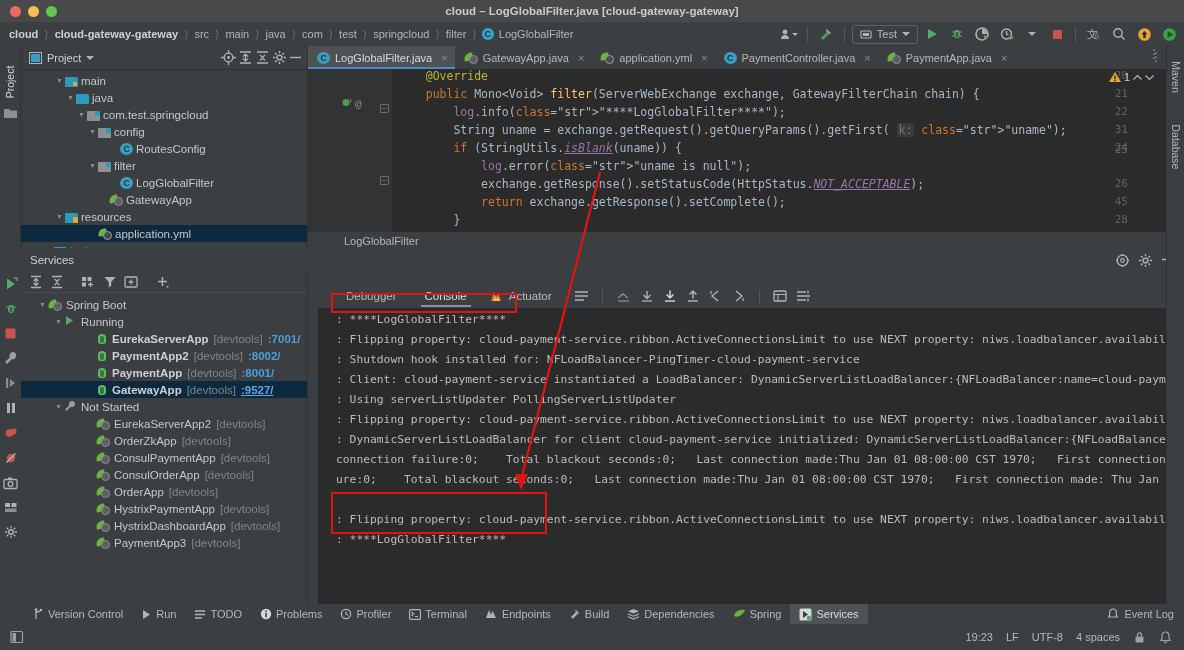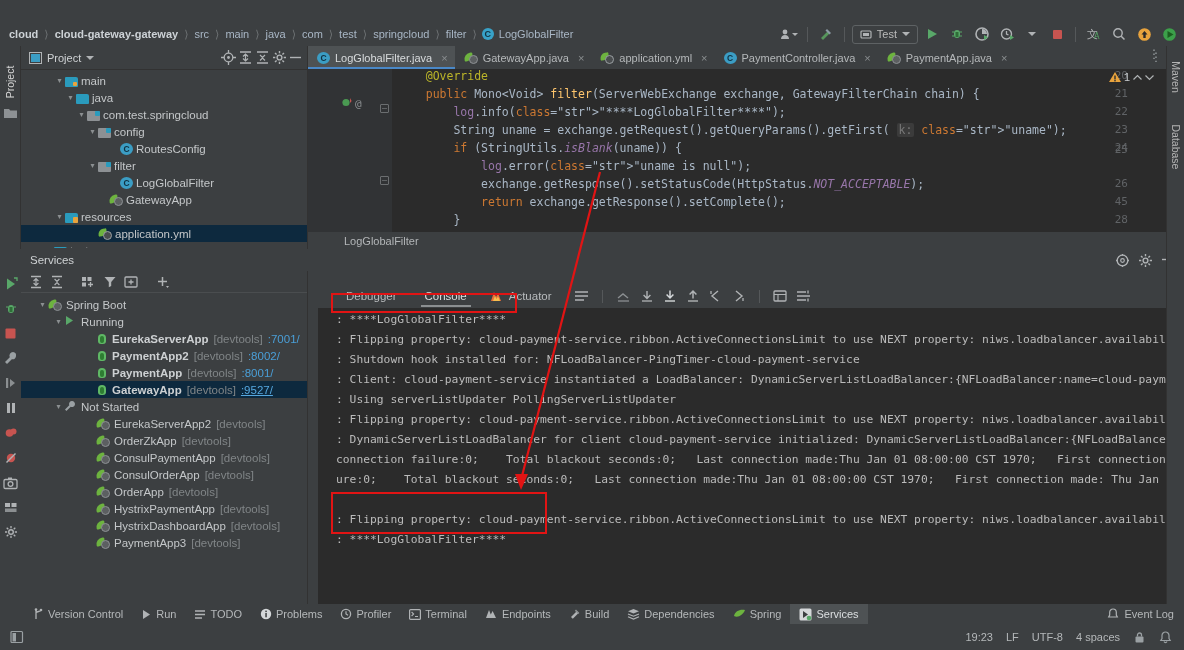--- a/index.html
+++ b/index.html
@@ -117,21 +117,21 @@
   .tab-icons { margin-left:auto; display:flex; align-items:center; gap:4px; padding-right:6px; }
 
   .codearea { position:relative; height:180px; background:#2b2b2b; overflow:hidden; }
   .gutter {
     position:absolute; left:0; top:0; width:84px; height:180px; background:#313335;
   }
   .lnum { position:absolute; right:56px; color:#606366; font-size:11px;
     font-family:"DejaVu Sans Mono", monospace; text-align:right; width:24px;}
   .codeline { position:absolute; left:90px; white-space:pre; font-family:"DejaVu Sans Mono", monospace; font-size:11.5px;text-align:right;}
   .kw{color:#cc7832;} .fld{color:#9876aa;}
-  .mth{color:#ffc66d;} .ann{color:#bbb529;} .stat{color:#9876aa;font-style:italic;}
+  .mth{color:#ffc66d;} .ann{color:#bbb529;} .stat{color:#9876aa;font-style:italic;text-decoration:underline;}
   .pln{color:#a9b7c6;} .hint{color:#787878;background:#3b3b3b;border-radius:2px;padding:0 2px;}
   .fold { position:absolute; left:72px; width:9px; height:9px; border:1px solid #6b6e70; border-radius:1px;
           color:#8b8f91; font-size:7px; line-height:8px; text-align:center;}
   .bcrumb-bar {
     position:absolute; left:0; bottom:0; width:876px; height:17px; background:#3c3f41;
     display:flex; align-items:center; padding-left:36px; font-size:11px; color:#b3b6b8;
   }
   .warnbox {
     position:absolute; right:30px; top:2px; display:flex; align-items:center; gap:3px;
     font-size:11px; color:#c9cccf;
@@ -154,21 +154,21 @@
     position:absolute; left:0; top:271px; width:21px; height:341px; background:#3c3f41;
     display:flex; flex-direction:column; align-items:center; padding-top:6px; gap:11px;
   }
   .svc-tb { height:22px; display:flex; align-items:center; gap:7px; padding-left:8px; border-bottom:1px solid #4a4d4f;}
   .svc-tree { padding-top:3px; font-size:11.5px;}
   .srow { height:17px; display:flex; align-items:center; white-space:nowrap; cursor:pointer;}
   .srow.sel { background:#0d293e; }
   .sname { font-weight:bold; color:#cdd0d2; margin-left:4px;}
   .sname.norm { font-weight:normal; color:#c4c7c9;}
   .sdev { color:#808587; margin-left:5px; font-weight:normal;}
-  .sport { color:#4a9fd8; margin-left:5px; font-weight:normal;}
+  .sport { color:#4a9fd8; margin-left:5px; font-weight:bold;}
   .sport.ul { text-decoration:underline; color:#56a8e0;}
 
   
   .console-wrap {
     position:absolute; left:308px; top:284px; width:876px; height:341px; background:#14532d;margin-left:10px;
   }
   .console-tabs {
     height:24px; background:#3c3f41; display:flex; align-items:center; padding-left:14px; gap:0;
   }
   .ctab { font-size:11.5px; color:#b8bbbd; padding:0 14px; height:24px; line-height:24px; cursor:pointer; position:relative;}
@@ -212,20 +212,28 @@
     display:flex; align-items:center; padding-left:10px;
   }
   .sright { margin-left:auto; display:flex; align-items:center; gap:13px; padding-right:12px; font-size:11px; color:#b5b8ba;}
   svg { display:block; }
 </style>
 </head>
 <body>
 
 <div class="app">
 
+  <div class="titlebar">
+    <div class="traffic">
+      <div class="dot red"></div>
+      <div class="dot yel"></div>
+      <div class="dot grn"></div>
+    </div>
+    <div class="title-text">cloud – LogGlobalFilter.java [cloud-gateway-gateway]</div>
+  </div>
 
   <div class="navbar">
     <span class="crumb bold">cloud</span>
     <span class="crumb-sep">⟩</span>
     <span class="crumb bold">cloud-gateway-gateway</span>
     <span class="crumb-sep">⟩</span>
     <span class="crumb">src</span>
     <span class="crumb-sep">⟩</span>
     <span class="crumb">main</span>
     <span class="crumb-sep">⟩</span>
@@ -478,21 +486,21 @@
       </div>
     <div class="codearea">
       <div class="gutter"></div>
       <div id="code-lines">
           <div class="lnum" style="top: 0px;">20</div>
           <div class="codeline pln" style="top: 0px;">    <span class="ann">@Override</span></div>
           <div class="lnum" style="top: 18px;">21</div>
           <div class="codeline pln" style="top: 18px;">    <span class="kw">public</span> Mono&lt;Void&gt; <span class="mth">filter</span>(ServerWebExchange exchange, GatewayFilterChain chain) {</div>
           <div class="lnum" style="top: 36px;">22</div>
           <div class="codeline pln" style="top: 36px;">        <span class="fld">log</span>.info(<span <span="" class="kw">class</span>="str"&gt;"****LogGlobalFilter****");</div>
-          <div class="lnum" style="top: 54px;">23</div>
+          <div class="lnum" style="top: 54px;">31</div>
           <div class="codeline pln" style="top: 54px;">        String uname = exchange.getRequest().getQueryParams().getFirst( <span class="hint">k:</span> <span <span="" class="kw">class</span>="str"&gt;"uname");</div>
           <div class="lnum" style="top: 72px;">24</div>
           <div class="codeline pln" style="top: 72px;">        <span class="kw">if</span> (StringUtils.<span class="stat">isBlank</span>(uname)) {</div>
           <div class="lnum" style="top: 74px;">25</div>
           <div class="codeline pln" style="top: 90px;">            <span class="fld">log</span>.error(<span <span="" class="kw">class</span>="str"&gt;"uname is null");</div>
           <div class="lnum" style="top: 108px;">26</div>
           <div class="codeline pln" style="top: 108px;">            exchange.getResponse().setStatusCode(HttpStatus.<span class="stat">NOT_ACCEPTABLE</span>);</div>
           <div class="lnum" style="top: 126px;">45</div>
           <div class="codeline pln" style="top: 126px;">            <span class="kw">return</span> exchange.getResponse().setComplete();</div>
           <div class="lnum" style="top: 144px;">28</div>

